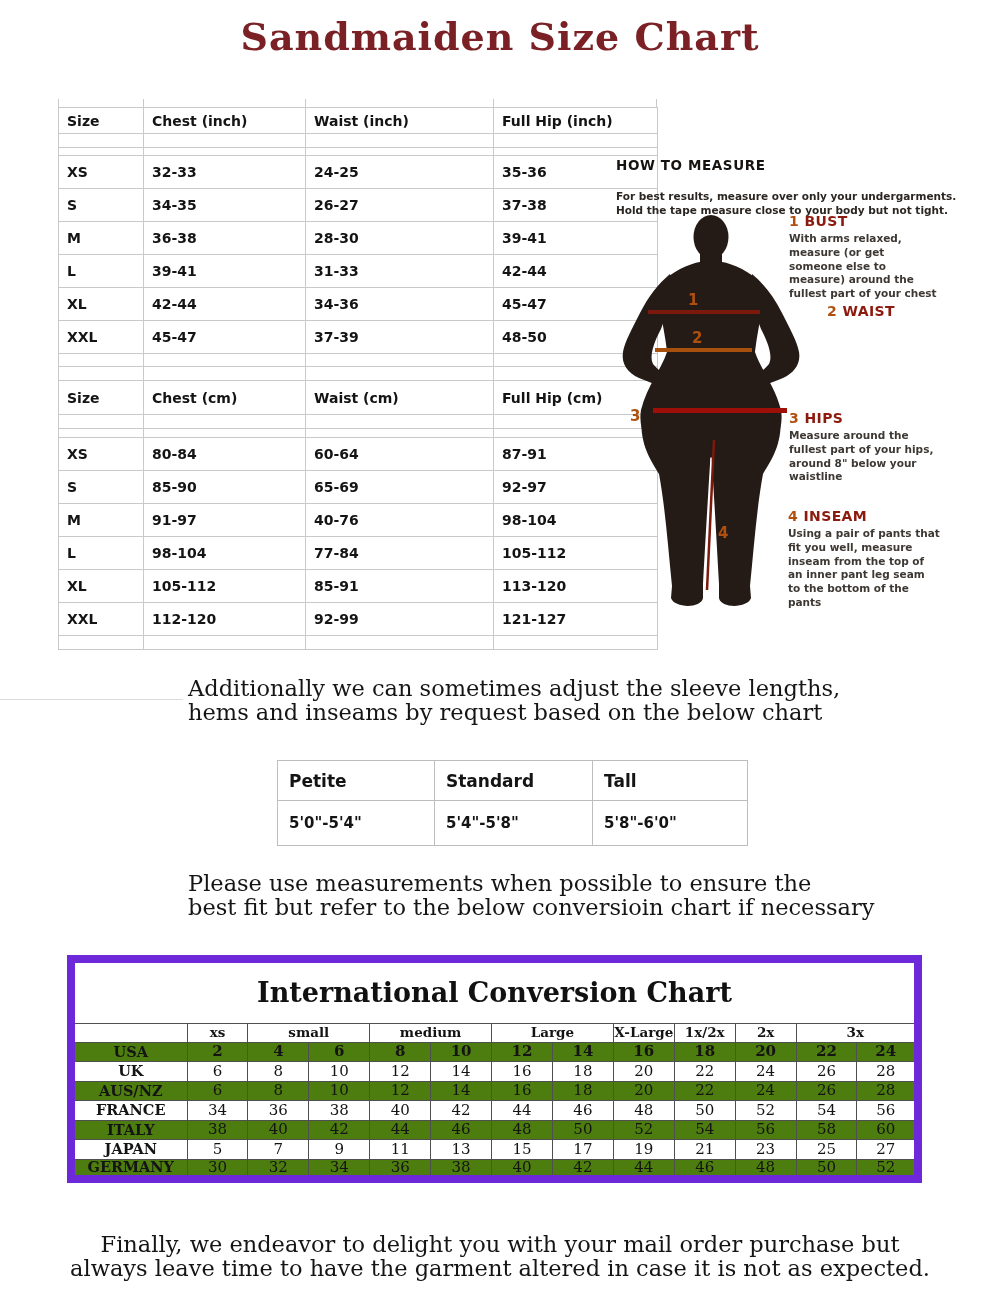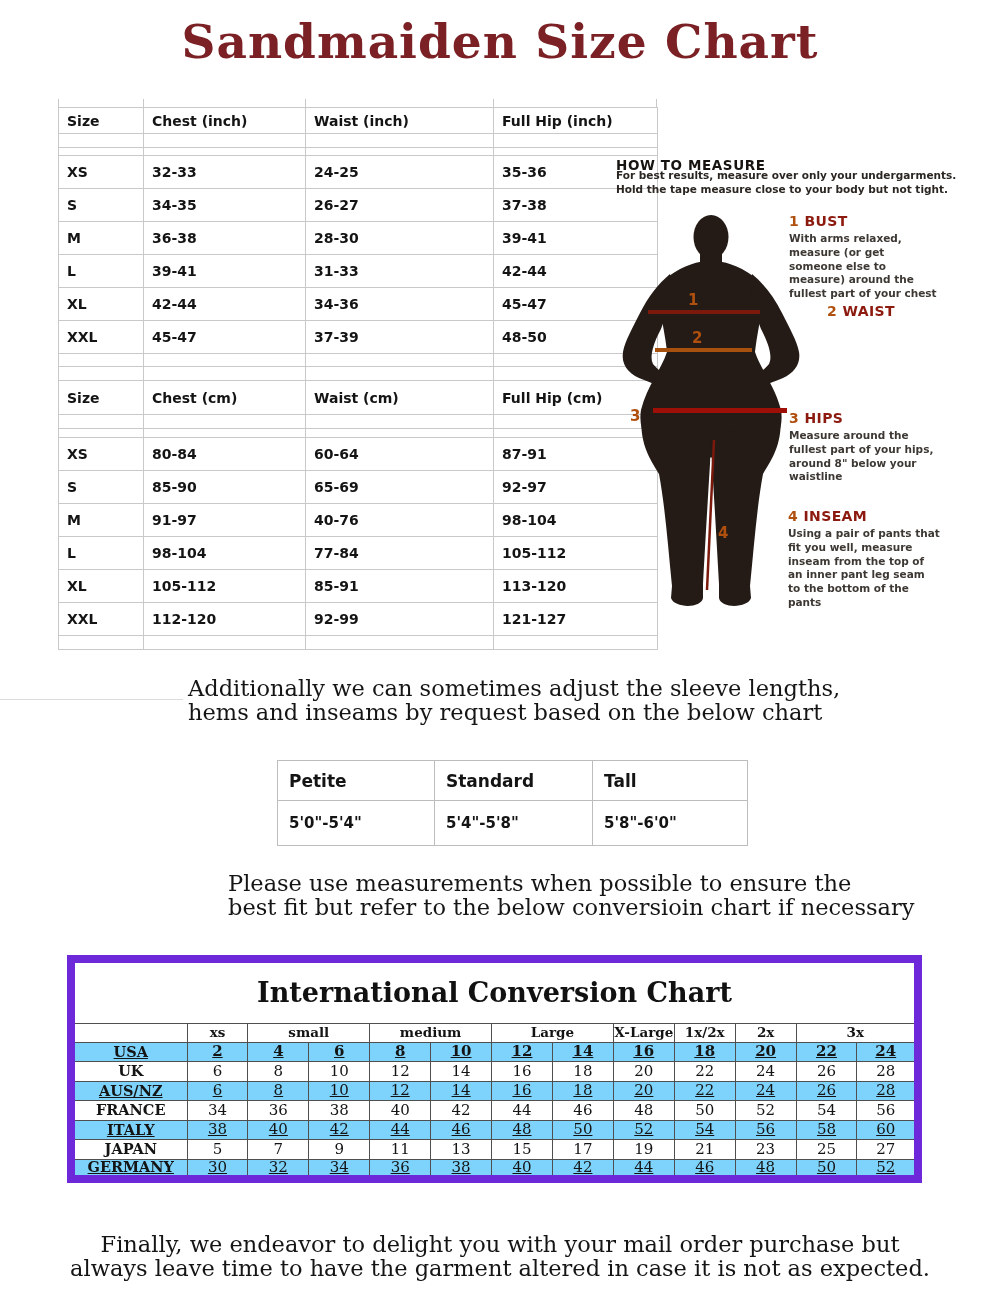--- a/index.html
+++ b/index.html
@@ -3,65 +3,65 @@
 <meta charset="utf-8">
 <style>
   html,body{margin:0;padding:0;background:#ffffff;}
   #canvas{position:relative;width:1000px;height:1300px;background:#ffffff;overflow:hidden;
           font-family:"DejaVu Sans",sans-serif;}
   .abs{position:absolute;}
   .preline{white-space:pre-line;}
 
   
   #page-title{top:14px;left:0;width:1000px;text-align:center;
-    font-family:"DejaVu Serif",serif;font-weight:bold;font-size:47px;
+    font-family:"DejaVu Serif",serif;font-weight:bold;font-size:38px;
     color:#7b2125;letter-spacing:1px;}
 
   
   #size-grid{left:58px;top:107px;border-collapse:collapse;table-layout:fixed;}
   #size-grid td{border:1px solid #c9c9c9;font:bold 14px "DejaVu Sans",sans-serif;
     color:#141414;padding:0 0 0 8px;vertical-align:middle;overflow:hidden;}
   .grid-stub{top:99px;width:1px;height:8px;background:#c9c9c9;}
   #grid-fragment{left:0;top:699px;width:183px;height:1px;background:#dcdcdc;}
 
   
   #htm-heading{left:616px;top:157px;font:bold 13.5px "DejaVu Sans",sans-serif;
     color:#171310;letter-spacing:0.6px;}
-  #htm-intro{left:616px;top:168px;font:bold 10.5px "DejaVu Sans",sans-serif;
+  #htm-intro{left:616px;top:189px;font:bold 10.5px "DejaVu Sans",sans-serif;
     color:#2b2622;line-height:14px;}
   .step{position:absolute;}
   .step-head{font:bold 14px "DejaVu Sans",sans-serif;letter-spacing:0.4px;margin-bottom:3px;}
   .step-num{color:#b0500f;}
   .step-name{color:#8c1a0e;}
   .step-body{font:bold 10.5px "DejaVu Sans",sans-serif;color:#3d3833;line-height:13.8px;}
   #figure-svg{left:608px;top:200px;width:204px;height:420px;}
   .fig-num{font-family:"DejaVu Sans",sans-serif;font-weight:bold;font-size:15px;fill:#b0500f;}
 
   
   .para{font-family:"DejaVu Serif",serif;font-size:22.5px;color:#151515;line-height:24px;}
   #para-adjust{left:188px;top:676px;}
-  #para-measure{left:188px;top:871px;margin-left:40px;}
+  #para-measure{left:188px;top:871px;}
   #para-closing{left:0;top:1232px;width:1000px;text-align:center;}
 
   
   #height-table{left:277px;top:760px;border-collapse:collapse;table-layout:fixed;}
   #height-table td{border:1px solid #bdbdbd;padding:0 0 0 11px;vertical-align:middle;color:#141414;}
   #height-table .ht-head{font:bold 17px "DejaVu Sans",sans-serif;}
   #height-table .ht-val{font:bold 15px "DejaVu Sans",sans-serif;}
 
   
   #conv-table{left:67px;top:955px;width:855px;border-collapse:collapse;table-layout:fixed;
     border:8px solid #6d28d9;}
   #conv-table td{border:1px solid #4f4f4f;text-align:center;vertical-align:middle;
     font-family:"DejaVu Serif",serif;font-size:15px;color:#141414;padding:0;line-height:1;}
   #conv-table .cc-title{font-size:27px;font-weight:bold;color:#111;}
   #conv-table .cc-group{font-size:13.5px;font-weight:bold;}
   #conv-table .cc-country{font-weight:bold;font-size:14.5px;}
   #conv-table .cc-bold{font-weight:bold;}
-  #conv-table tr.cc-shaded td{background:#7dd3fc;text-decoration:underline;}
+  #conv-table tr.cc-shaded td{background:#4d7c0f;}
 </style>
 </head>
 <body>
 
 <div id="canvas">
 
   <div id="page-title" class="abs">Sandmaiden Size Chart</div>
 
   <div class="abs grid-stub" style="left:58px"></div>
   <div class="abs grid-stub" style="left:143px"></div>

